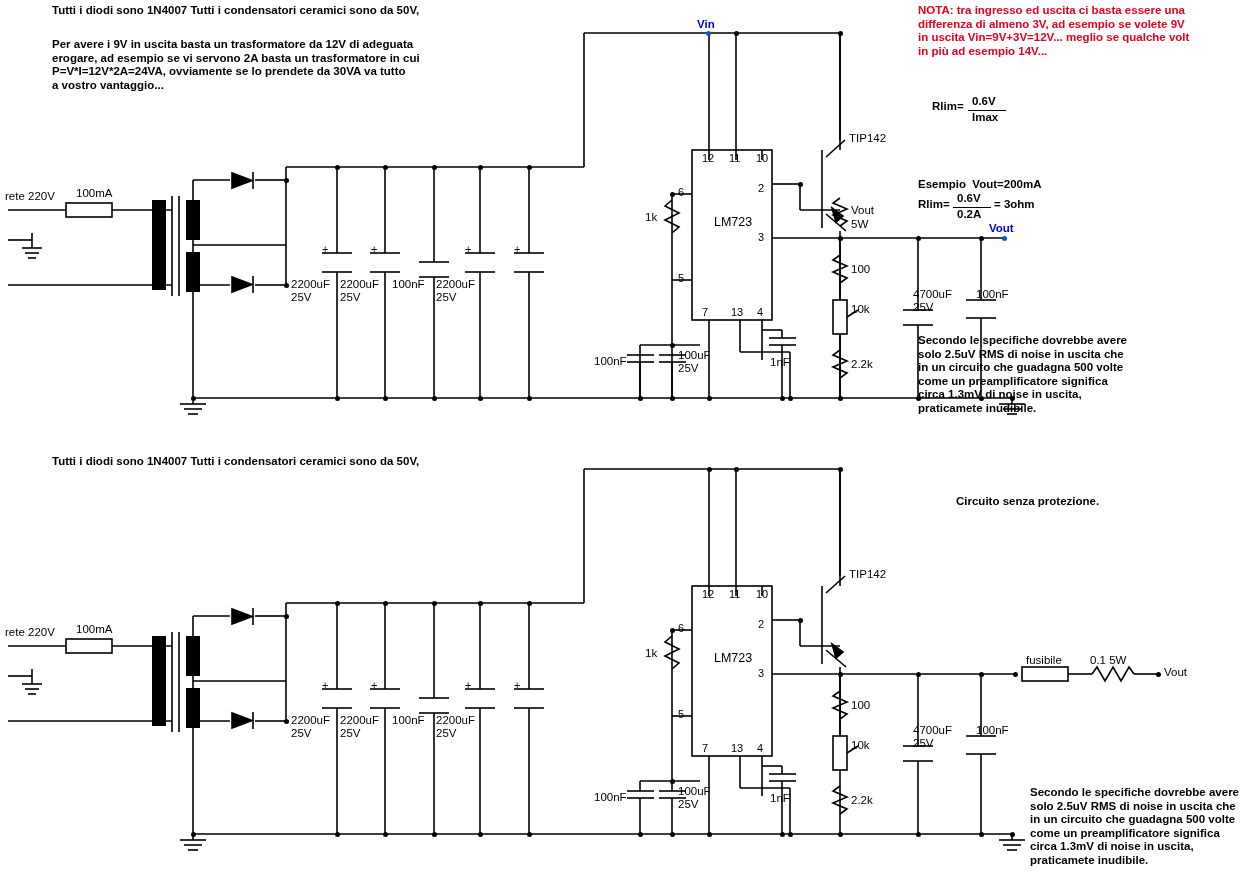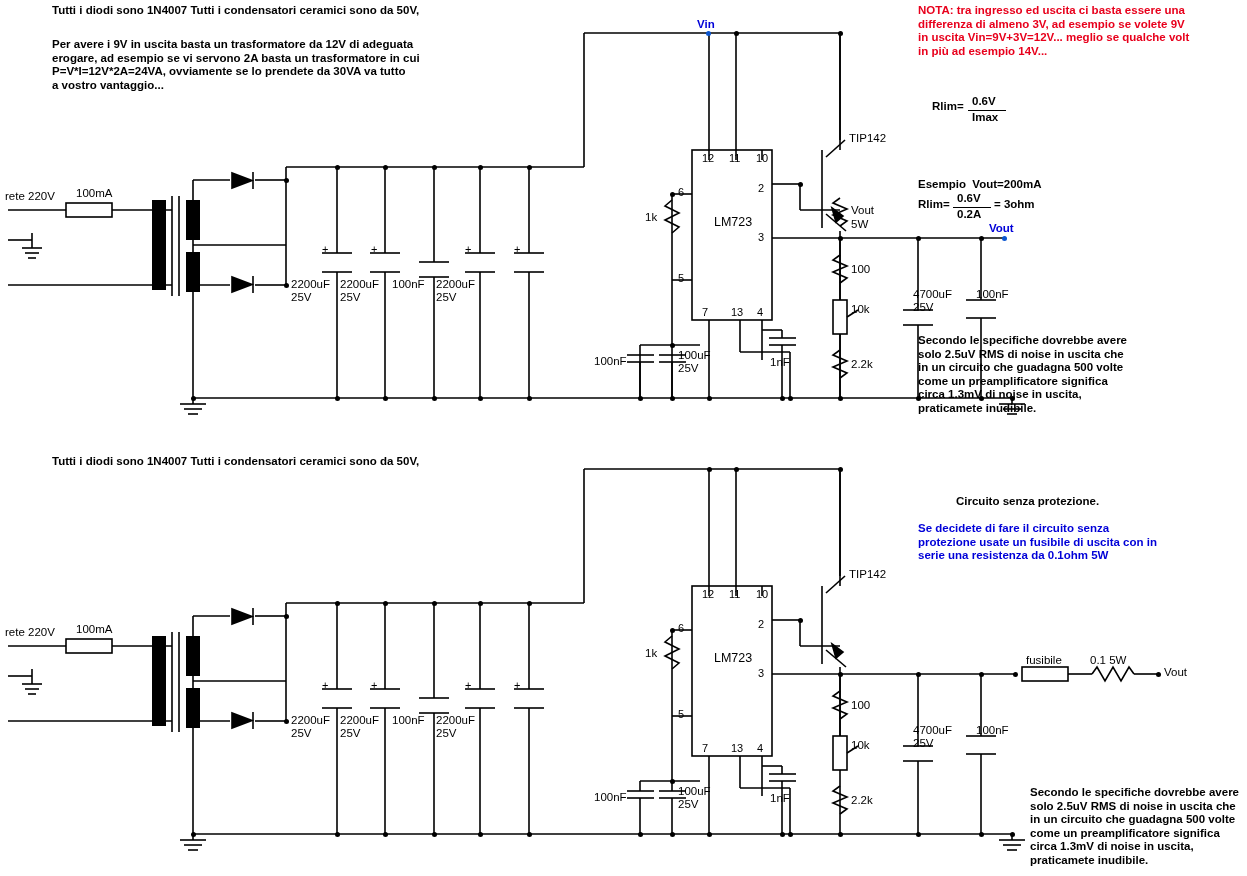--- a/index.html
+++ b/index.html
@@ -278,23 +278,20 @@
 <div class="lbl" style="left:678px;top:186px;font-size:11px;">6</div>
 <div class="lbl" style="left:758px;top:182px;font-size:11px;">2</div>
 <div class="lbl" style="left:758px;top:231px;font-size:11px;">3</div>
 <div class="lbl" style="left:678px;top:272px;font-size:11px;">5</div>
 <div class="lbl" style="left:702px;top:306px;font-size:11px;">7</div>
 <div class="lbl" style="left:731px;top:306px;font-size:11px;">13</div>
 <div class="lbl" style="left:757px;top:306px;font-size:11px;">4</div>
 
 <div class="txt b" style="left:52px;top:455px;">Tutti i diodi sono 1N4007 Tutti i condensatori ceramici sono da 50V,</div>
 <div class="txt b" style="left:940px;top:495px;margin-left:16px;">Circuito senza protezione.</div>
-<div class="txt b blue" style="left:918px;top:522px;">Se decidete di fare il circuito senza
-protezione usate un fusibile di uscita con in
-serie una resistenza da 0.1ohm 5W</div>
 <div class="txt b" style="left:1030px;top:786px;">Secondo le specifiche dovrebbe avere
 solo 2.5uV RMS di noise in uscita che
 in un circuito che guadagna 500 volte
 come un preamplificatore significa
 circa 1.3mV di noise in uscita,
 praticamete inudibile.</div>
 
 <svg width="1247" height="440" style="left:0;top:436px;">
   <g stroke="#000" stroke-width="1.6" fill="none">
     <line x1="8" y1="210" x2="66" y2="210"></line>

